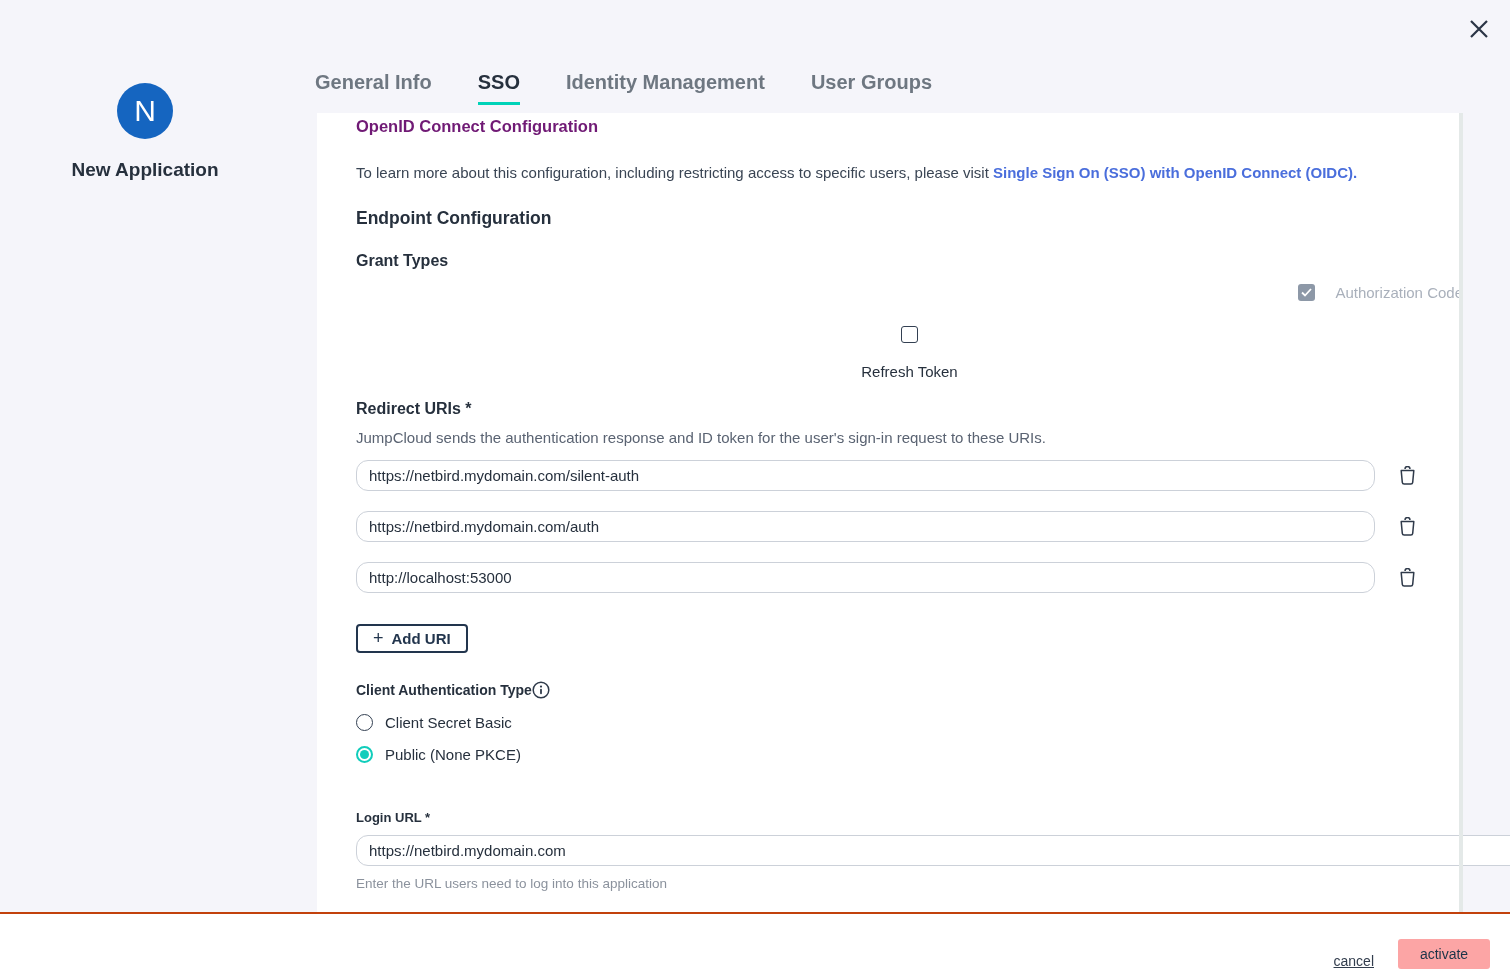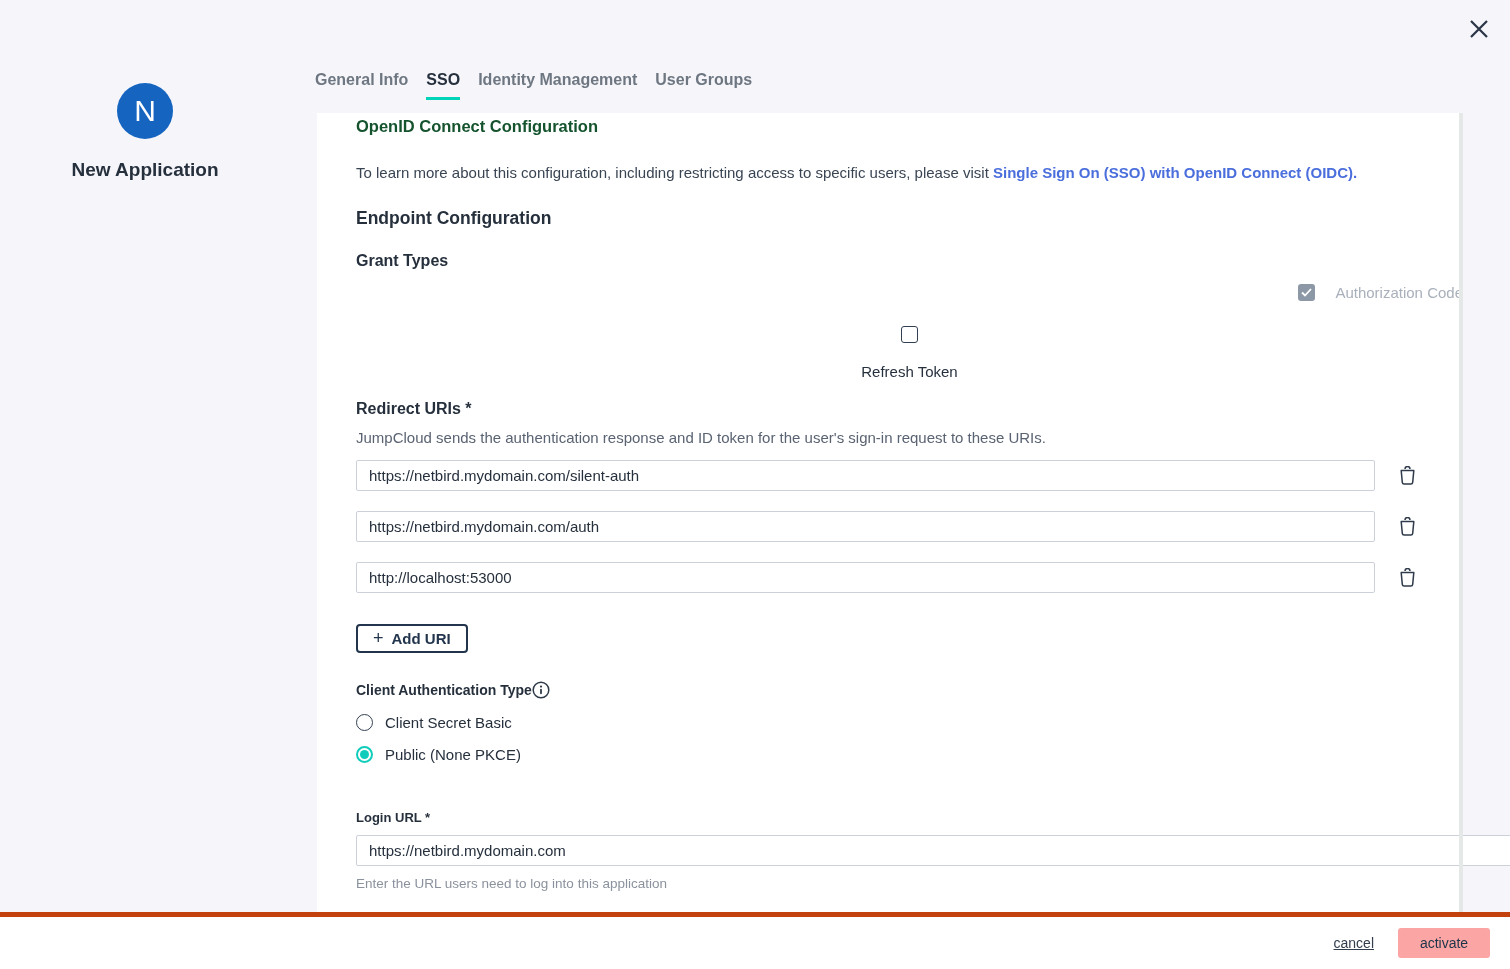--- a/index.html
+++ b/index.html
@@ -30,39 +30,39 @@
     font-size: 30px; font-weight: 400;
   }
   .app-name {
     position: absolute; left: 0; top: 159px; width: 290px;
     text-align: center; font-size: 19px; font-weight: 700; color: #26303d;
   }
 
   
   .tabs {
     position: absolute; left: 315px; top: 71px;
-    display: flex; gap: 18px;
-    font-size: 16px; font-weight: 700; text-align: center;
+    display: flex; gap: 46px;
+    font-size: 20px; font-weight: 700; text-align: center;
   }
   .tab { color: #6e7781; padding-bottom: 8px; border-bottom: 3px solid transparent; cursor: pointer; }
   .tab.active { color: #26303d; border-bottom-color: #00d3b8; }
 
   
   .panel {
     position: absolute; left: 317px; top: 113px;
     width: 1146px; height: 799px;
     background: #ffffff;
     padding: 4px 0 0 39px;
   }
   .panel-scrollbar {
     position: absolute; right: 0; top: 0; width: 4px; height: 100%;
     background: #e4e9e8;
   }
 
-  .section-title { font-size: 16.5px; font-weight: 700; color: #14532d; }
+  .section-title { font-size: 16.5px; font-weight: 700; color: #701a75; }
   .intro { margin-top: 28px; font-size: 15px; color: #3a4554; }
   .intro a { color: #4a6edc; font-weight: 700; text-decoration: none; cursor: pointer; }
   .endpoint-title { margin-top: 27px; font-size: 17.5px; font-weight: 700; }
 
   .small-label { margin-top: 23px; font-size: 16px; font-weight: 700; color: #26303d; }
 
   .check-row { display: flex; align-items: center; gap: 20px; margin-top: 14px; justify-content: flex-end; }
   .check-row + .check-row { margin-top: 25px; flex-direction: column; }
   .checkbox {
     width: 17px; height: 17px; border-radius: 3px; flex: 0 0 auto;
@@ -74,21 +74,21 @@
   .checkbox.unchecked { border: 1.5px solid #334052; }
   .check-label { font-size: 15px; color: #26303d; }
   .check-label.disabled { color: #a9b0bb; }
 
   .help-text { margin-top: 11px; font-size: 15px; color: #5a6372; }
 
   .uri-row { display: flex; align-items: center; margin-top: 20px; }
   .uri-row.first { margin-top: 14px; }
   .text-input {
     width: 1019px; height: 31px;
-    border: 1px solid #ccd1d9; border-radius: 2px;
+    border: 1px solid #ccd1d9; border-radius: 12px;
     padding: 0 12px; font-size: 15px; color: #26303d;
     font-family: "Liberation Sans", sans-serif;
     background: #ffffff; outline: none;
   }
   .trash-btn {
     margin-left: 22px; background: none; border: none; cursor: pointer;
     width: 20px; height: 22px; display: flex; align-items: center; justify-content: center;
   }
 
   .add-uri-btn {
@@ -115,22 +115,22 @@
   .radio.selected::after { content: ""; width: 9px; height: 9px; border-radius: 50%; background: #10cdbb; }
   .radio-label { font-size: 15px; color: #26303d; }
 
   .login-label { margin-top: 47px; font-size: 13px; font-weight: 700; }
   .login-input { margin-top: 10px; width: 1190px; }
   .login-help { margin-top: 10px; font-size: 13.5px; color: #8b929d; }
 
   
   .footer {
     position: absolute; left: 0; top: 912px; width: 1510px; height: 57px;
-    background: #ffffff; border-top: 5px solid #c2410c;
-    display: flex; align-items: center; justify-content: flex-end;
+    background: #ffffff; border-top: 2px solid #c2410c;
+    display: flex; align-items: flex-end; justify-content: flex-end;
     gap: 24px; padding-right: 20px;
   }
   .cancel-link { font-size: 14px; color: #323d4d; text-decoration: underline; cursor: pointer; }
   .activate-btn {
     width: 92px; height: 30px;
     background: #fca5a5; border: none; border-radius: 3px;
     font-size: 14px; font-weight: 500; color: #1b3448;
     font-family: "Liberation Sans", sans-serif; cursor: pointer;
   }
 </style>

